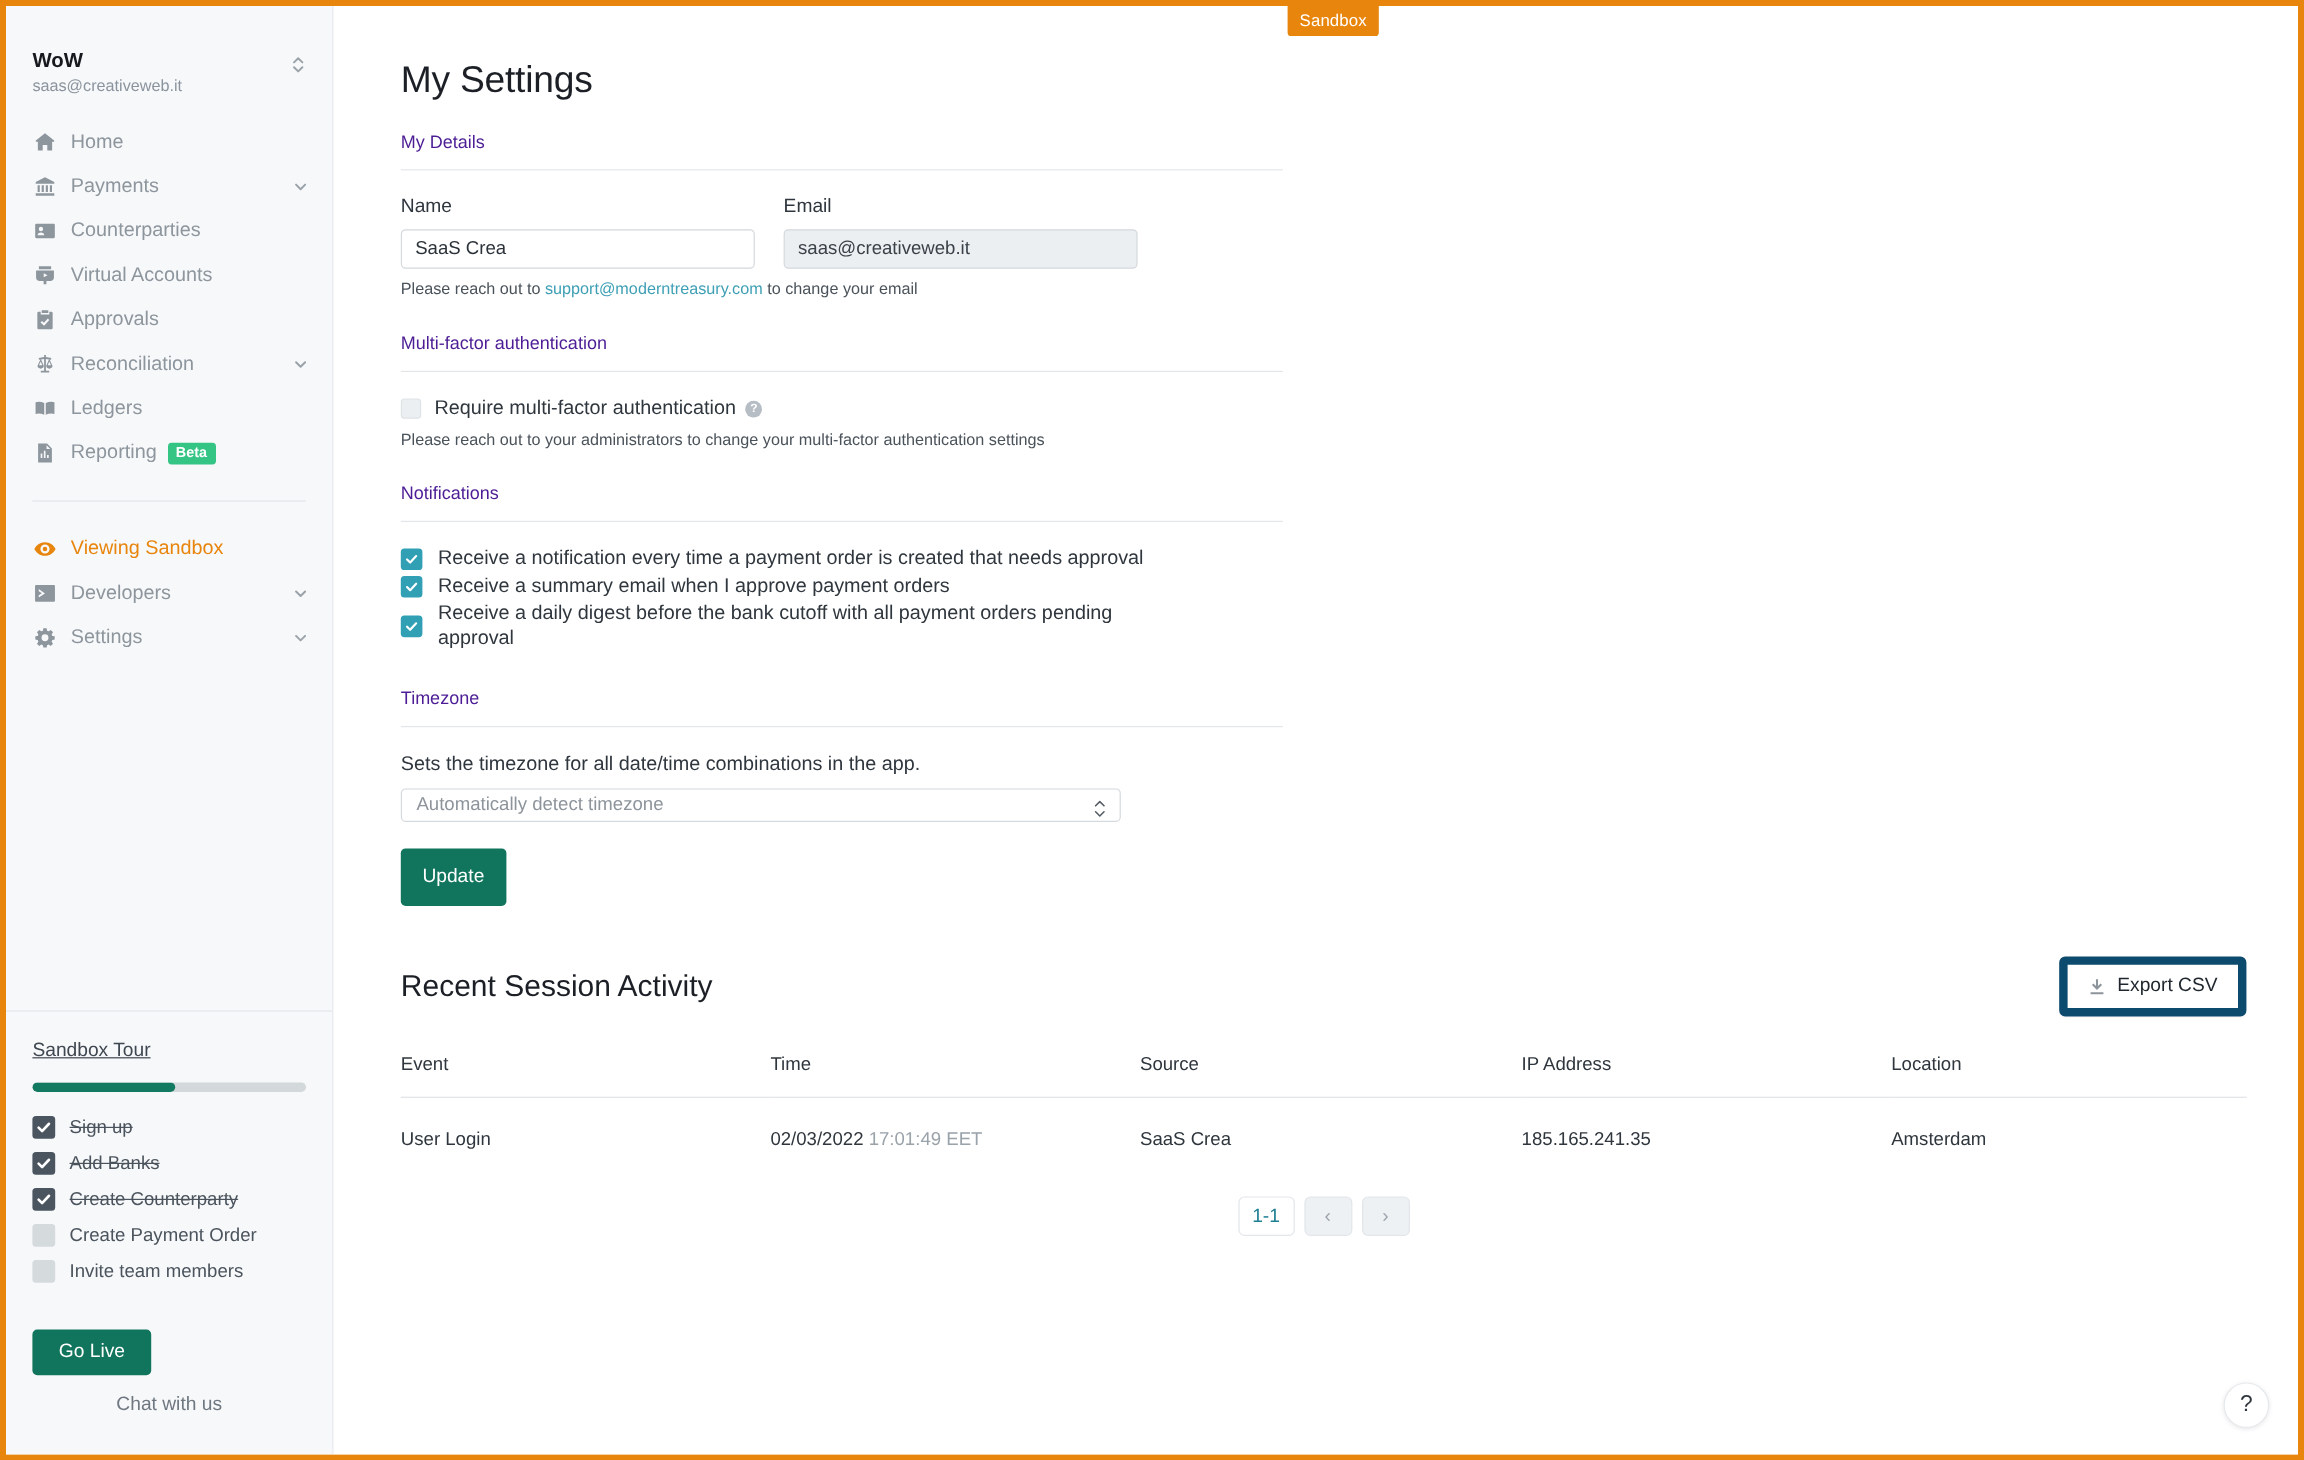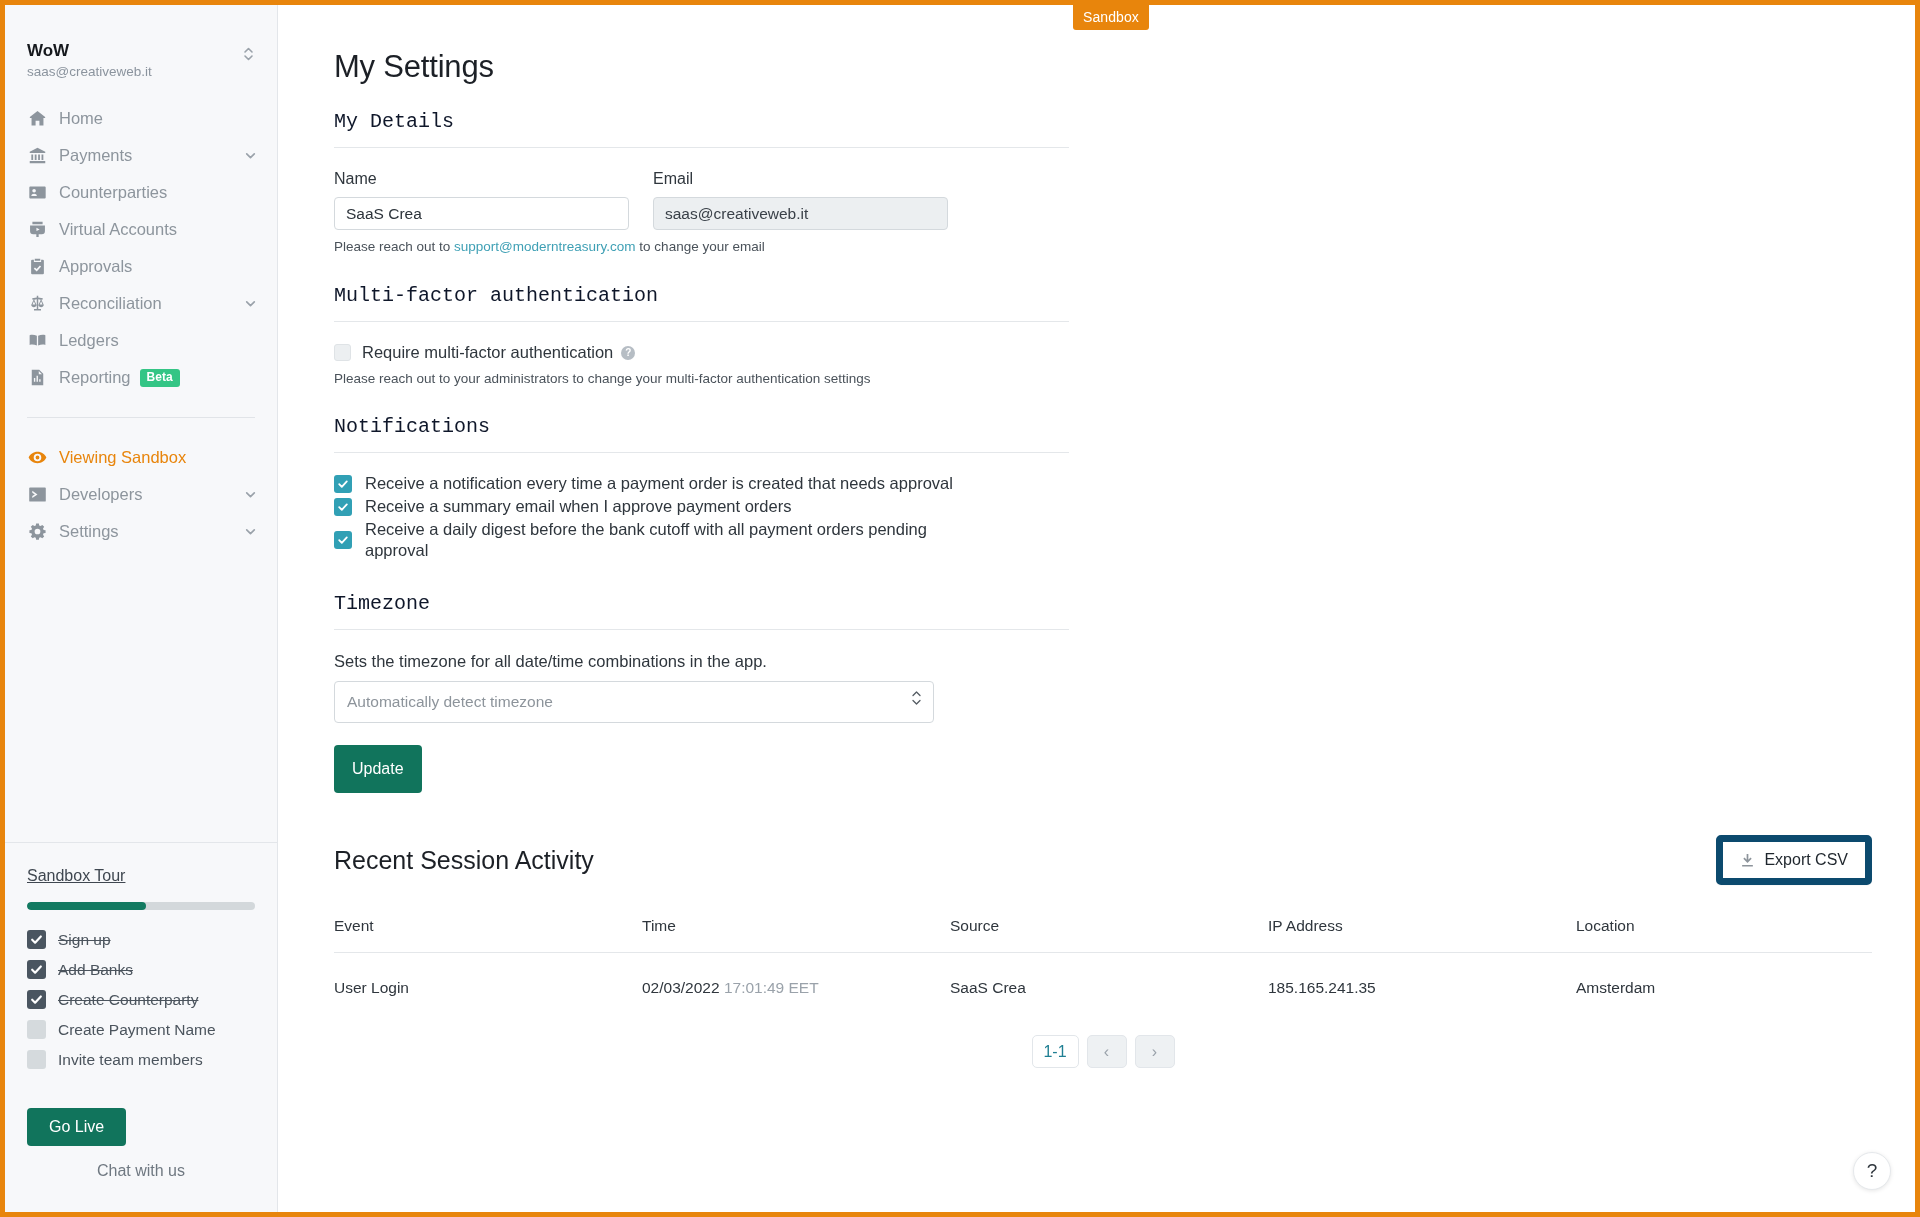--- a/index.html
+++ b/index.html
@@ -161,25 +161,24 @@
   .content { padding: 44px 0 0 56px; }
 
   h1.page-title {
     font-size: 31px;
     font-weight: 400;
     color: #1c2026;
     letter-spacing: -.2px;
     margin-bottom: 25px;
   }
   .section-head {
-    font-size: 20px;
-    color: #0f172a;
+    font-size: 15px;
+    color: #4c1d95;
     font-weight: 400;
     padding-bottom: 14px;
-    font-family: Liberation Mono, monospace;
   }
   .rule {
     width: 735px;
     height: 1px;
     background: #e4e7ea;
   }
 
   .field-row { display: flex; gap: 24px; margin-top: 22px; width: 735px; }
   .field { display: flex; flex-direction: column; }
   .field.name { width: 295px; }
@@ -231,21 +230,21 @@
     display: flex; align-items: center; justify-content: center;
     cursor: pointer;
   }
   .notif-cb svg { display: block; }
   .notif-text { font-size: 16.5px; color: #2f363d; line-height: 21px; }
 
   .tz-block { margin-top: 31px; }
   .tz-desc { font-size: 16.5px; color: #2f363d; margin-top: 22px; margin-bottom: 10px; }
   .tz-select {
     position: relative;
-    width: 600px; height: 42px;
+    width: 600px; height: 28px;
     border: 1px solid #d4d9dd;
     border-radius: 4px;
     background: #ffffff;
     display: flex; align-items: center;
     padding: 0 12px;
     font-size: 15.5px;
     color: #8d949b;
     cursor: pointer;
   }
   .tz-arrow { position: absolute; right: 11px; top: 6px; color: #555c63; }
@@ -521,21 +520,21 @@
           <span class="cb done">
             <svg width="13" height="13" viewBox="0 0 12 12" fill="none" stroke="#ffffff" stroke-width="2" stroke-linecap="round" stroke-linejoin="round">
                 <polyline points="2,6.2 4.7,8.9 10,3.2"></polyline>
               </svg>
           </span>
           <span class="tour-label">Create Counterparty</span>
         </div>
 
         <div class="tour-row">
           <span class="cb"></span>
-          <span class="tour-label">Create Payment Name</span>
+          <span class="tour-label">Create Payment Order</span>
         </div>
 
         <div class="tour-row">
           <span class="cb"></span>
           <span class="tour-label">Invite team members</span>
         </div>
       </div>
 
       <div class="go-live-wrap">
         <button class="go-live">Go Live</button>

